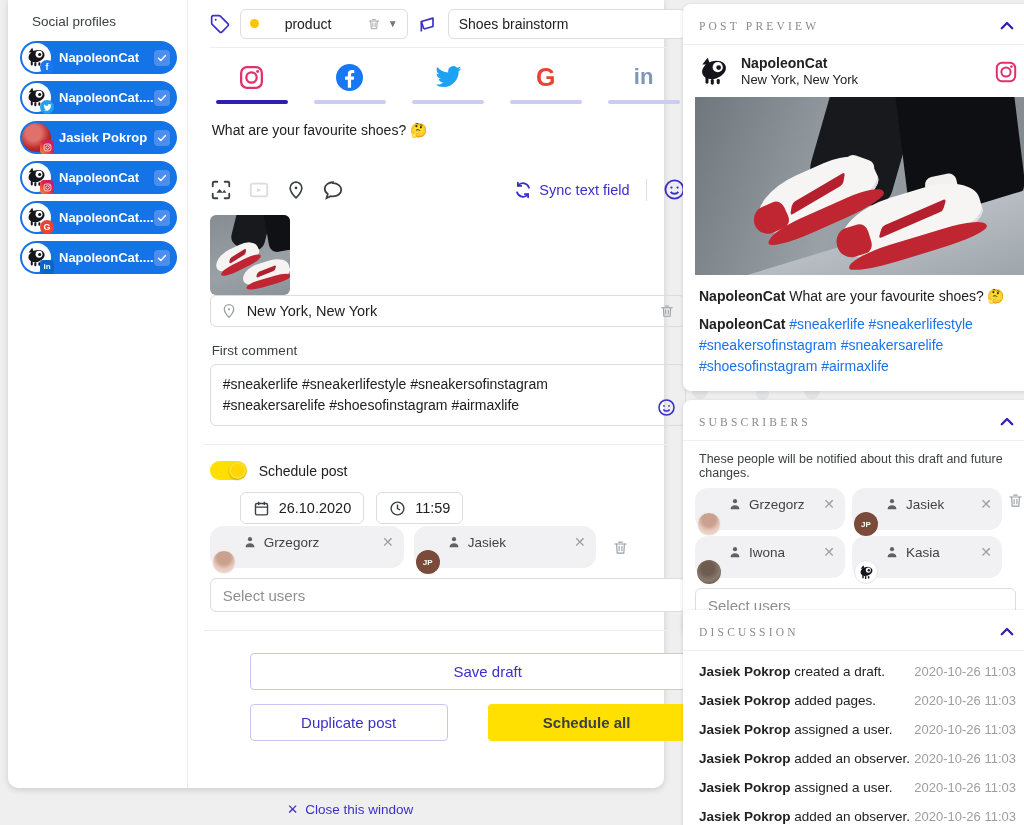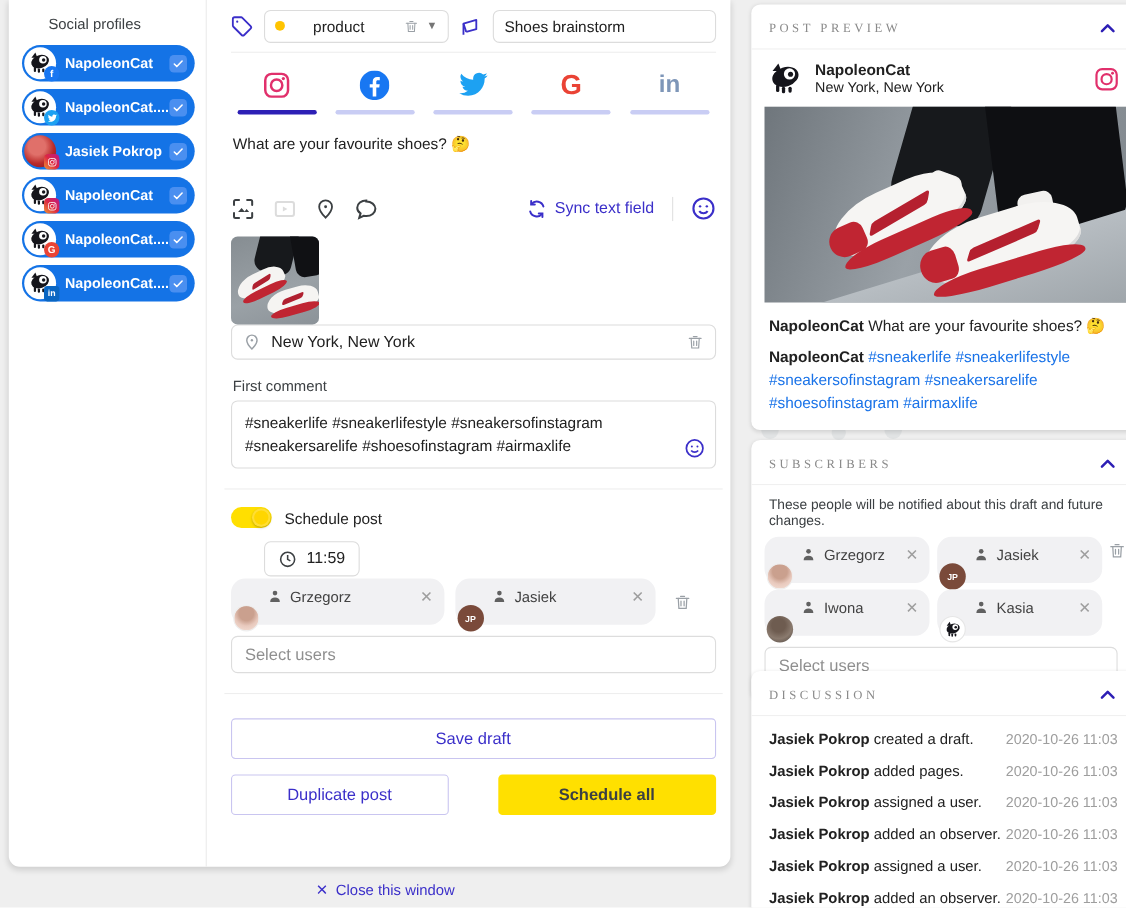--- a/index.html
+++ b/index.html
@@ -12,21 +12,21 @@
 
   
   .main-panel {
     position:absolute; left:8px; top:0; width:656px; height:788px;
     background:#fff; border-radius:0 0 10px 10px;
     box-shadow:0 2px 6px rgba(0,0,0,.14);
     display:flex;
   }
   
   .sidebar { width:192px; border-right:1px solid #ececec; padding:14px 10px 0 12px; }
-  .sidebar-title { font-size:13.5px; color:#3c4043; margin:0 0 12px 24px; }
+  .sidebar-title { font-size:13.5px; color:#3c4043; margin:0 0 12px 12px; }
   .profile-chip {
     display:flex; align-items:center; background:#1473e6; border-radius:18px;
     height:33px; margin-bottom:7px; padding:2px 7px 2px 2px; color:#fff; cursor:pointer;
   }
   .p-avatar { position:relative; width:29px; height:29px; border-radius:50%;
     background:#fff; flex:0 0 29px; margin-right:8px; }
   .p-avatar svg.cat { width:23px; height:23px; margin:3px 0 0 3px; }
   .p-avatar.photo-red { background:radial-gradient(circle at 40% 35%, #e0706a 0 30%, #b92b2b 60%, #7c1020 100%); }
   .badge {
     position:absolute; bottom:-2px; right:-3px; width:14px; height:14px;
@@ -123,21 +123,21 @@
   .u-avatar.iwona { background:radial-gradient(circle at 45% 35%, #6e5c50 0 30%, #8a7a6e 60%, #4a423c 100%); }
   .u-avatar.kasia { background:#fff; border:1px solid #e6e6e6; display:flex; align-items:center; justify-content:center; }
   .u-avatar.kasia svg { width:17px; height:17px; }
   .u-name { font-size:13.5px; color:#424242; flex:1; }
   .x-btn { background:none; border:none; color:#9e9e9e; font-size:14px; cursor:pointer; padding:0 1px; }
 
   .select-input { width:100%; height:34px; border:1px solid #ddd; border-radius:6px;
     padding:0 12px; font:15px "Liberation Sans",sans-serif; color:#212121; outline:none; margin-top:10px; }
   .select-input::placeholder { color:#8f8f8f; }
 
-  .btn { border-radius:4px; font:15px "Liberation Sans",sans-serif; cursor:pointer; height:37px; }
+  .btn { border-radius:4px; font:15px "Liberation Sans",sans-serif; cursor:pointer; height:37px;margin-left:40px; }
   .btn.outline { background:#fff; border:1px solid #c9c5f0; color:#3b2fc9; }
   .btn.full { width:100%; margin-top:22px; }
   .btn-row { display:flex; justify-content:space-between; margin-top:14px; }
   .btn.half { width:198px; }
   .btn.yellow { background:#ffe000; border:none; color:#3c4043; font-weight:bold; }
 
   .close-link { position:absolute; left:287px; top:801px; background:none; border:none;
     color:#3b2fc9; font:13.5px "Liberation Sans",sans-serif; cursor:pointer;
     display:flex; align-items:center; gap:7px; }
 
@@ -484,20 +484,29 @@
     <div class="schedule-row">
       <span class="toggle">
           <span class="knob"></span>
         </span>
       <span>Schedule post</span>
     </div>
     <div class="dt-row">
       <div class="dt-box">
         <span style="color:#3c4043">
           <svg width="17" height="17" viewBox="0 0 24 24" fill="none" stroke="currentColor" stroke-width="2">
+              <rect x="3.5" y="5" width="17" height="16" rx="2"></rect>
+              <path d="M8 2.5V7M16 2.5V7M3.5 10h17"></path>
+            </svg>
+        </span>
+        <span>26.10.2020</span>
+      </div>
+      <div class="dt-box">
+        <span style="color:#3c4043">
+          <svg width="17" height="17" viewBox="0 0 24 24" fill="none" stroke="currentColor" stroke-width="2">
               <circle cx="12" cy="12" r="9"></circle>
               <path d="M12 6.5V12l3.5 2"></path>
             </svg>
         </span>
         <span>11:59</span>
       </div>
     </div>
 
     <div class="chips-row">
       <div class="user-chip" style="width:194px">

